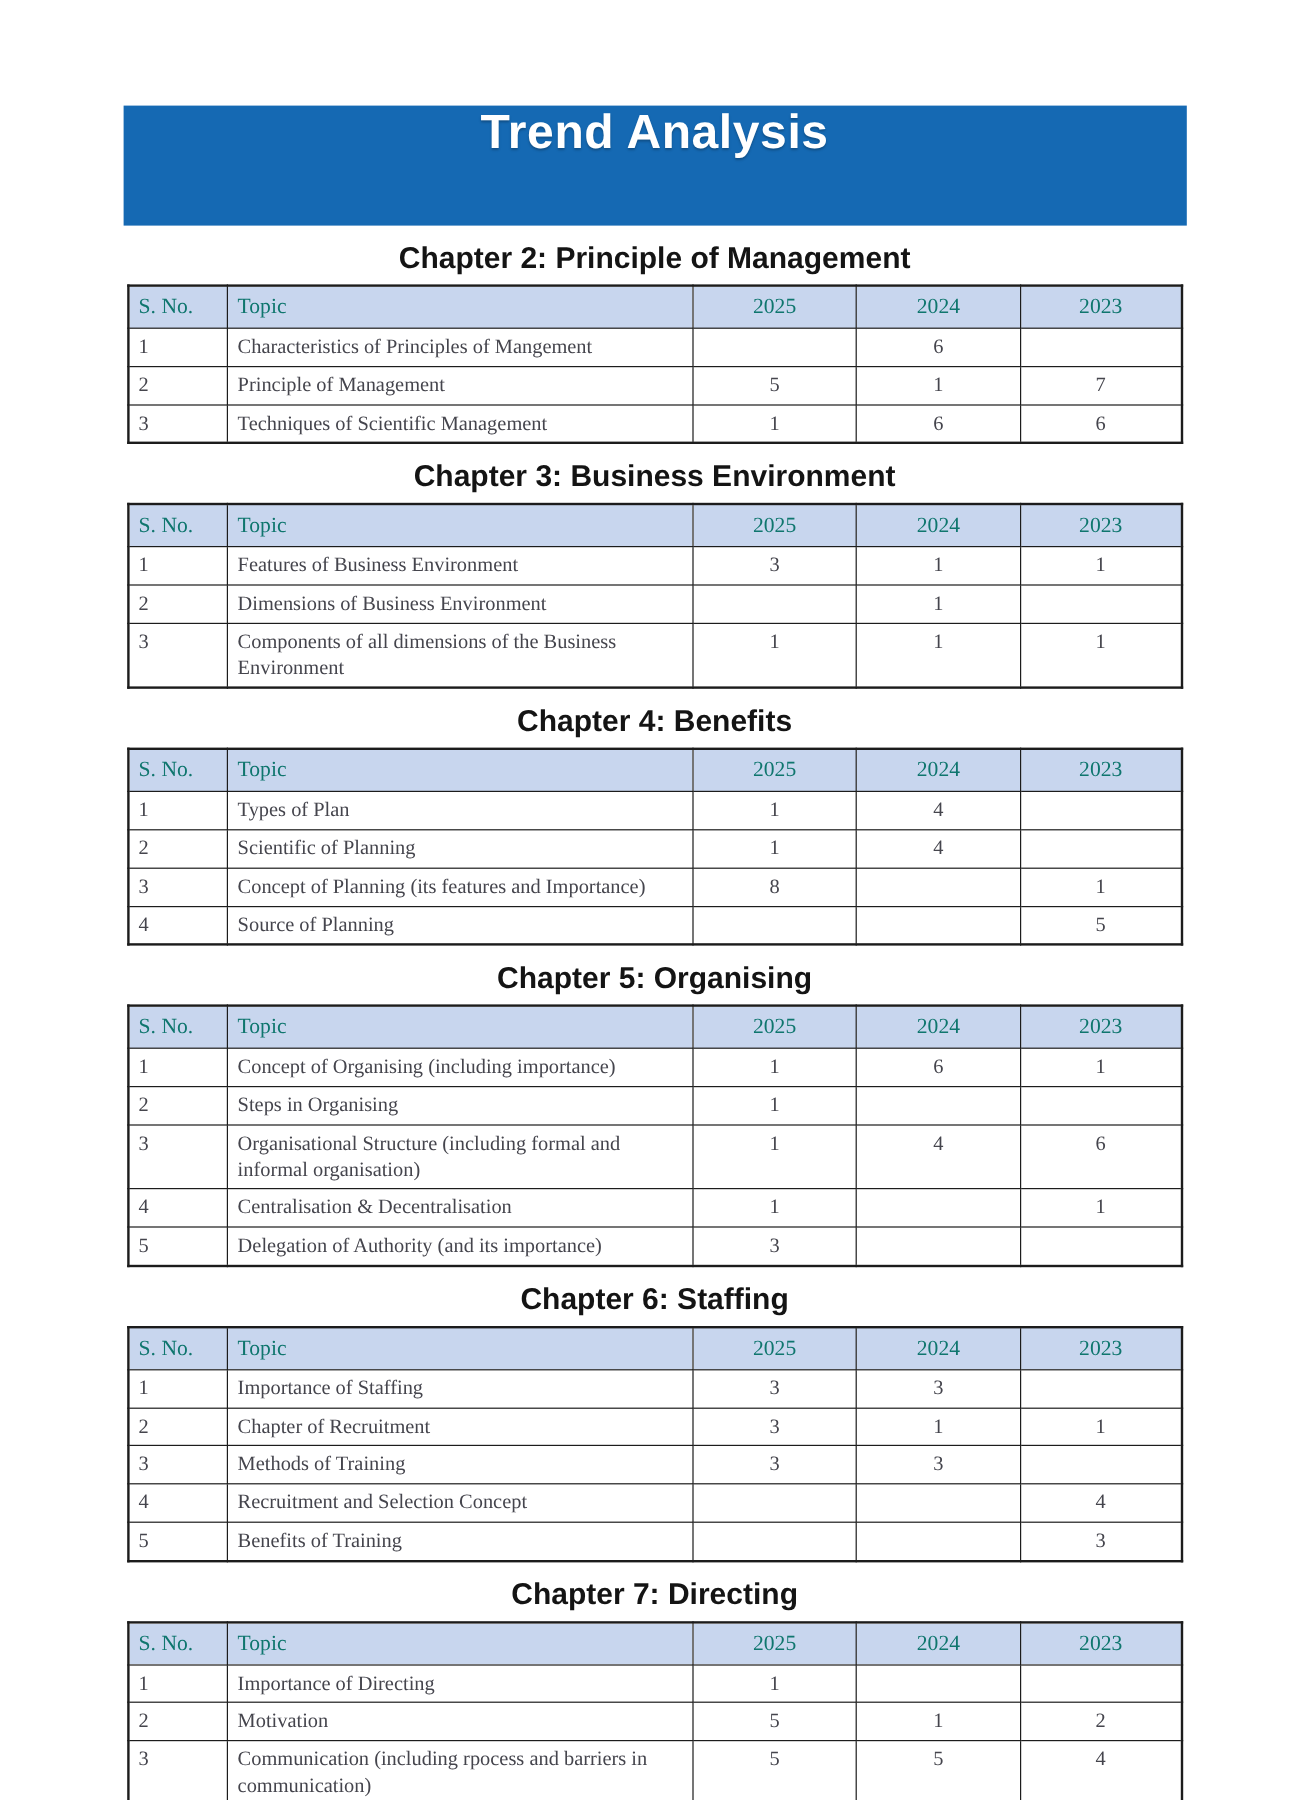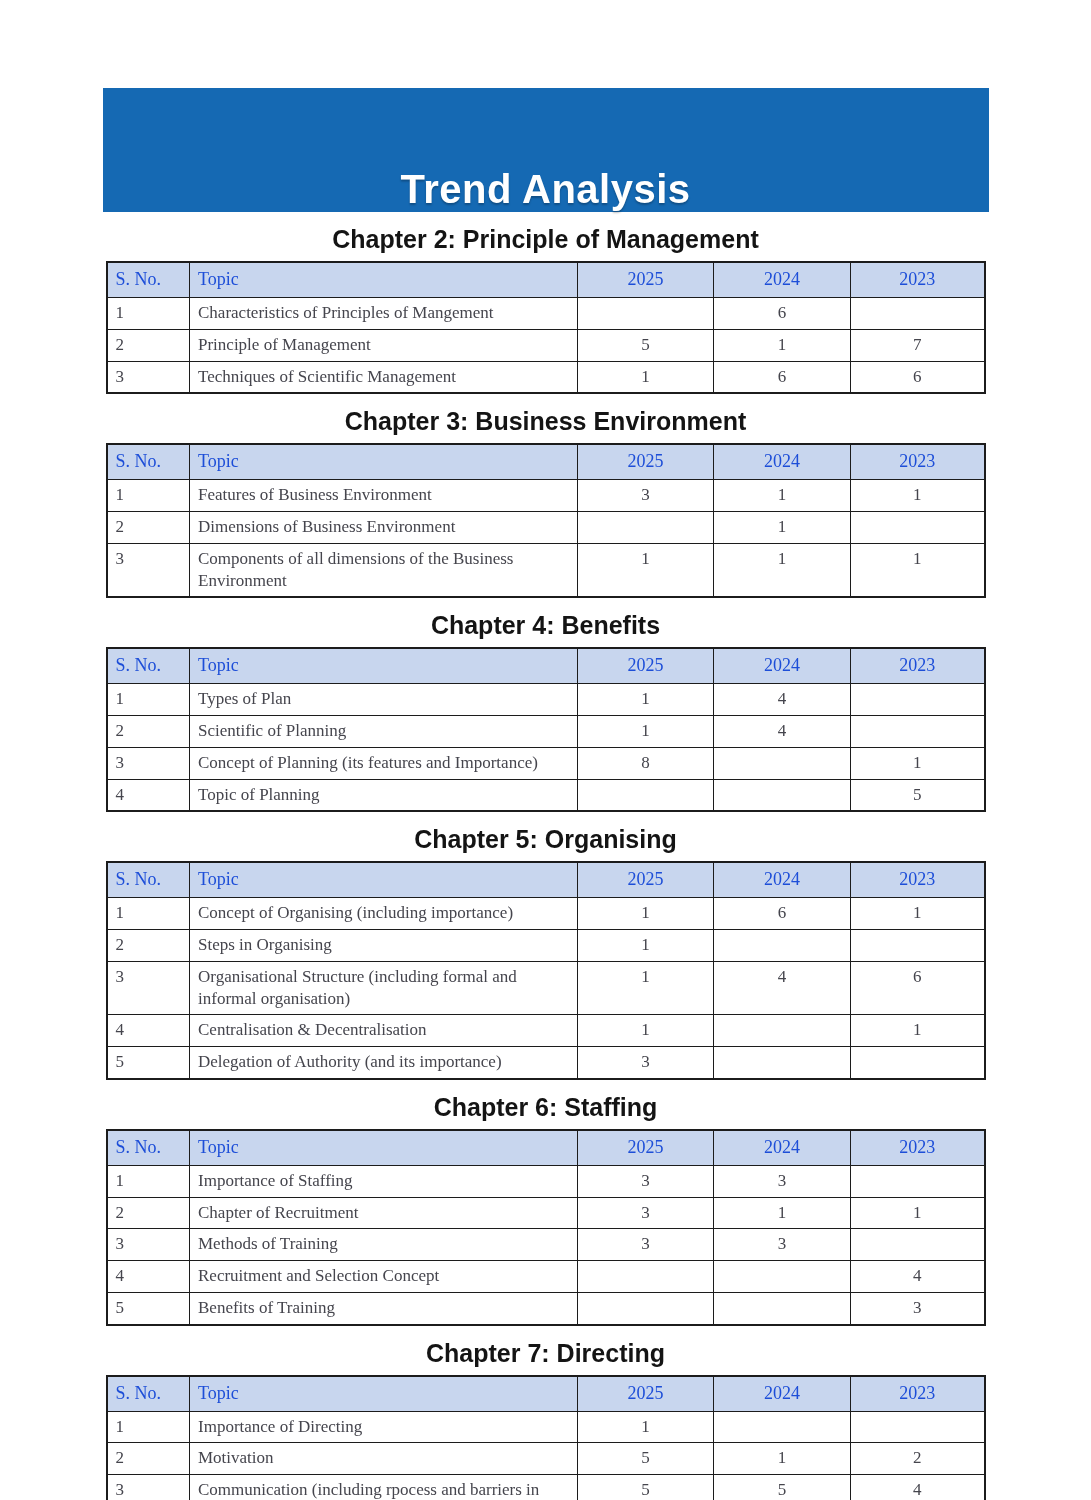--- a/index.html
+++ b/index.html
@@ -8,24 +8,24 @@
     background:#ffffff;
     overflow:hidden;
     font-family:"Liberation Serif", serif;
   }
   .page{
     width:1091px;height:1500px;
     box-sizing:border-box;
     padding-top:88px;
   }
   .banner{
-    width:886px;height:124px;
+    width:886px;height:100px;
     margin:0 auto 4px auto;
     background:#1569b3;
-    display:flex;align-items:flex-end;justify-content:center;
+    display:flex;align-items:flex-start;justify-content:center;
   }
   .banner h1{
     margin:0;
     font-family:"Liberation Sans", sans-serif;
     font-weight:700;
     font-size:40px;
     color:#ffffff;
     letter-spacing:0.5px;
     text-shadow:0 2px 2px rgba(0,0,0,0.25);
   }
@@ -55,21 +55,21 @@
   .trend-table th,.trend-table td{
     border:1px solid #1c1c1c;
     padding:4px 8px 5px 8px;
     vertical-align:top;
     text-align:left;
     line-height:1.28;
     overflow:hidden;
   }
   .trend-table thead th{
     background:#c8d6ee;
-    color:#1d4ed8;
+    color:#0f766e;
     font-weight:normal;
     font-size:18px;
     padding-top:5px;padding-bottom:6px;
   }
   .trend-table .num{text-align:center;}
 </style>
 </head>
 <body>
 
 <div class="page">
@@ -204,21 +204,21 @@
             </tr>
             <tr>
               <td>3</td>
               <td>Concept of Planning (its features and Importance)</td>
               <td class="num">8</td>
               <td class="num"></td>
               <td class="num">1</td>
             </tr>
             <tr>
               <td>4</td>
-              <td>Topic of Planning</td>
+              <td>Source of Planning</td>
               <td class="num"></td>
               <td class="num"></td>
               <td class="num">5</td>
             </tr>
           </tbody>
     </table>
   </section>
 
   <section class="chapter">
     <h2 class="chapter-title">Chapter 5: Organising</h2>

